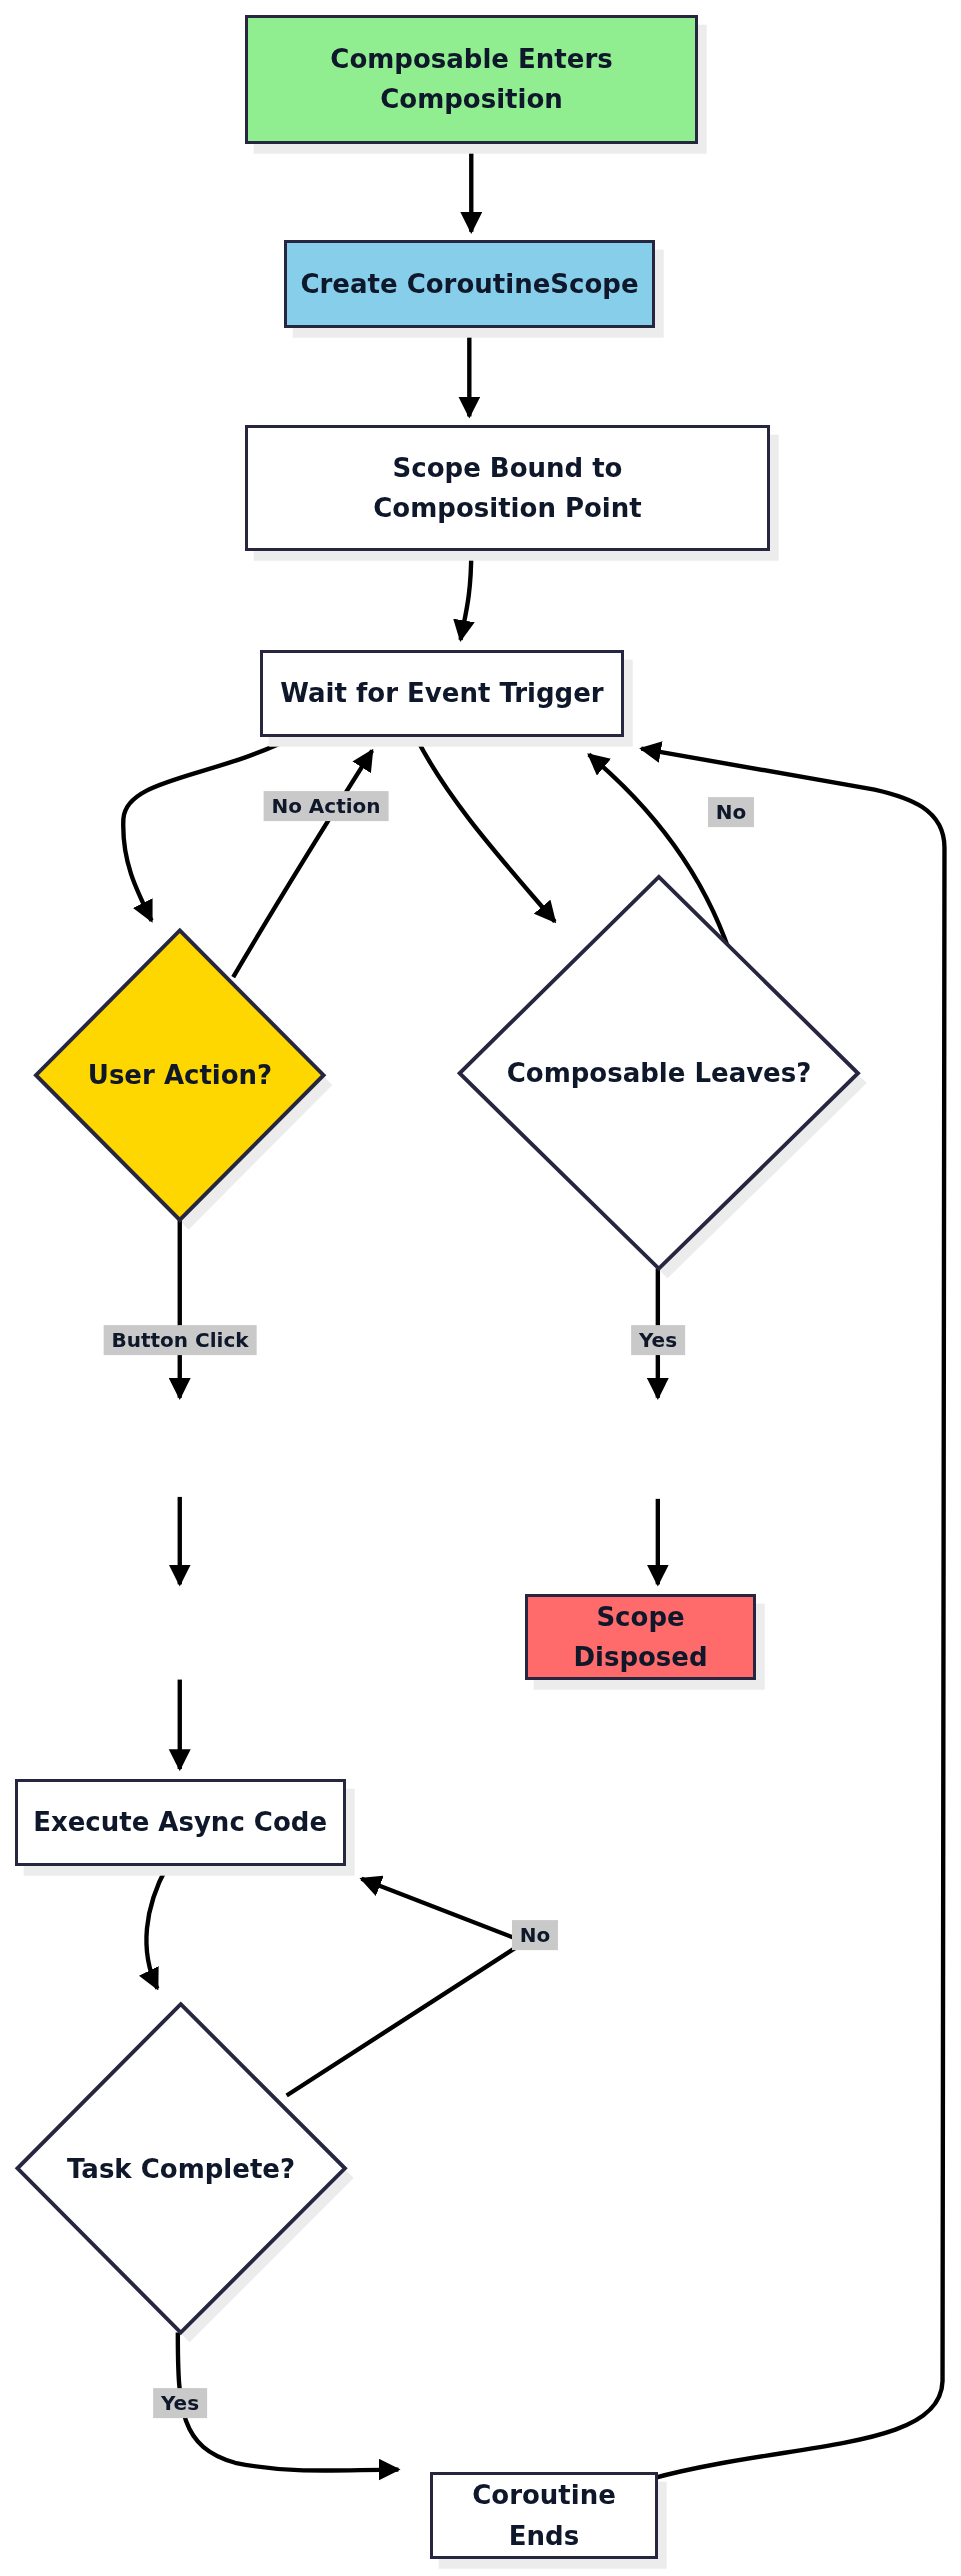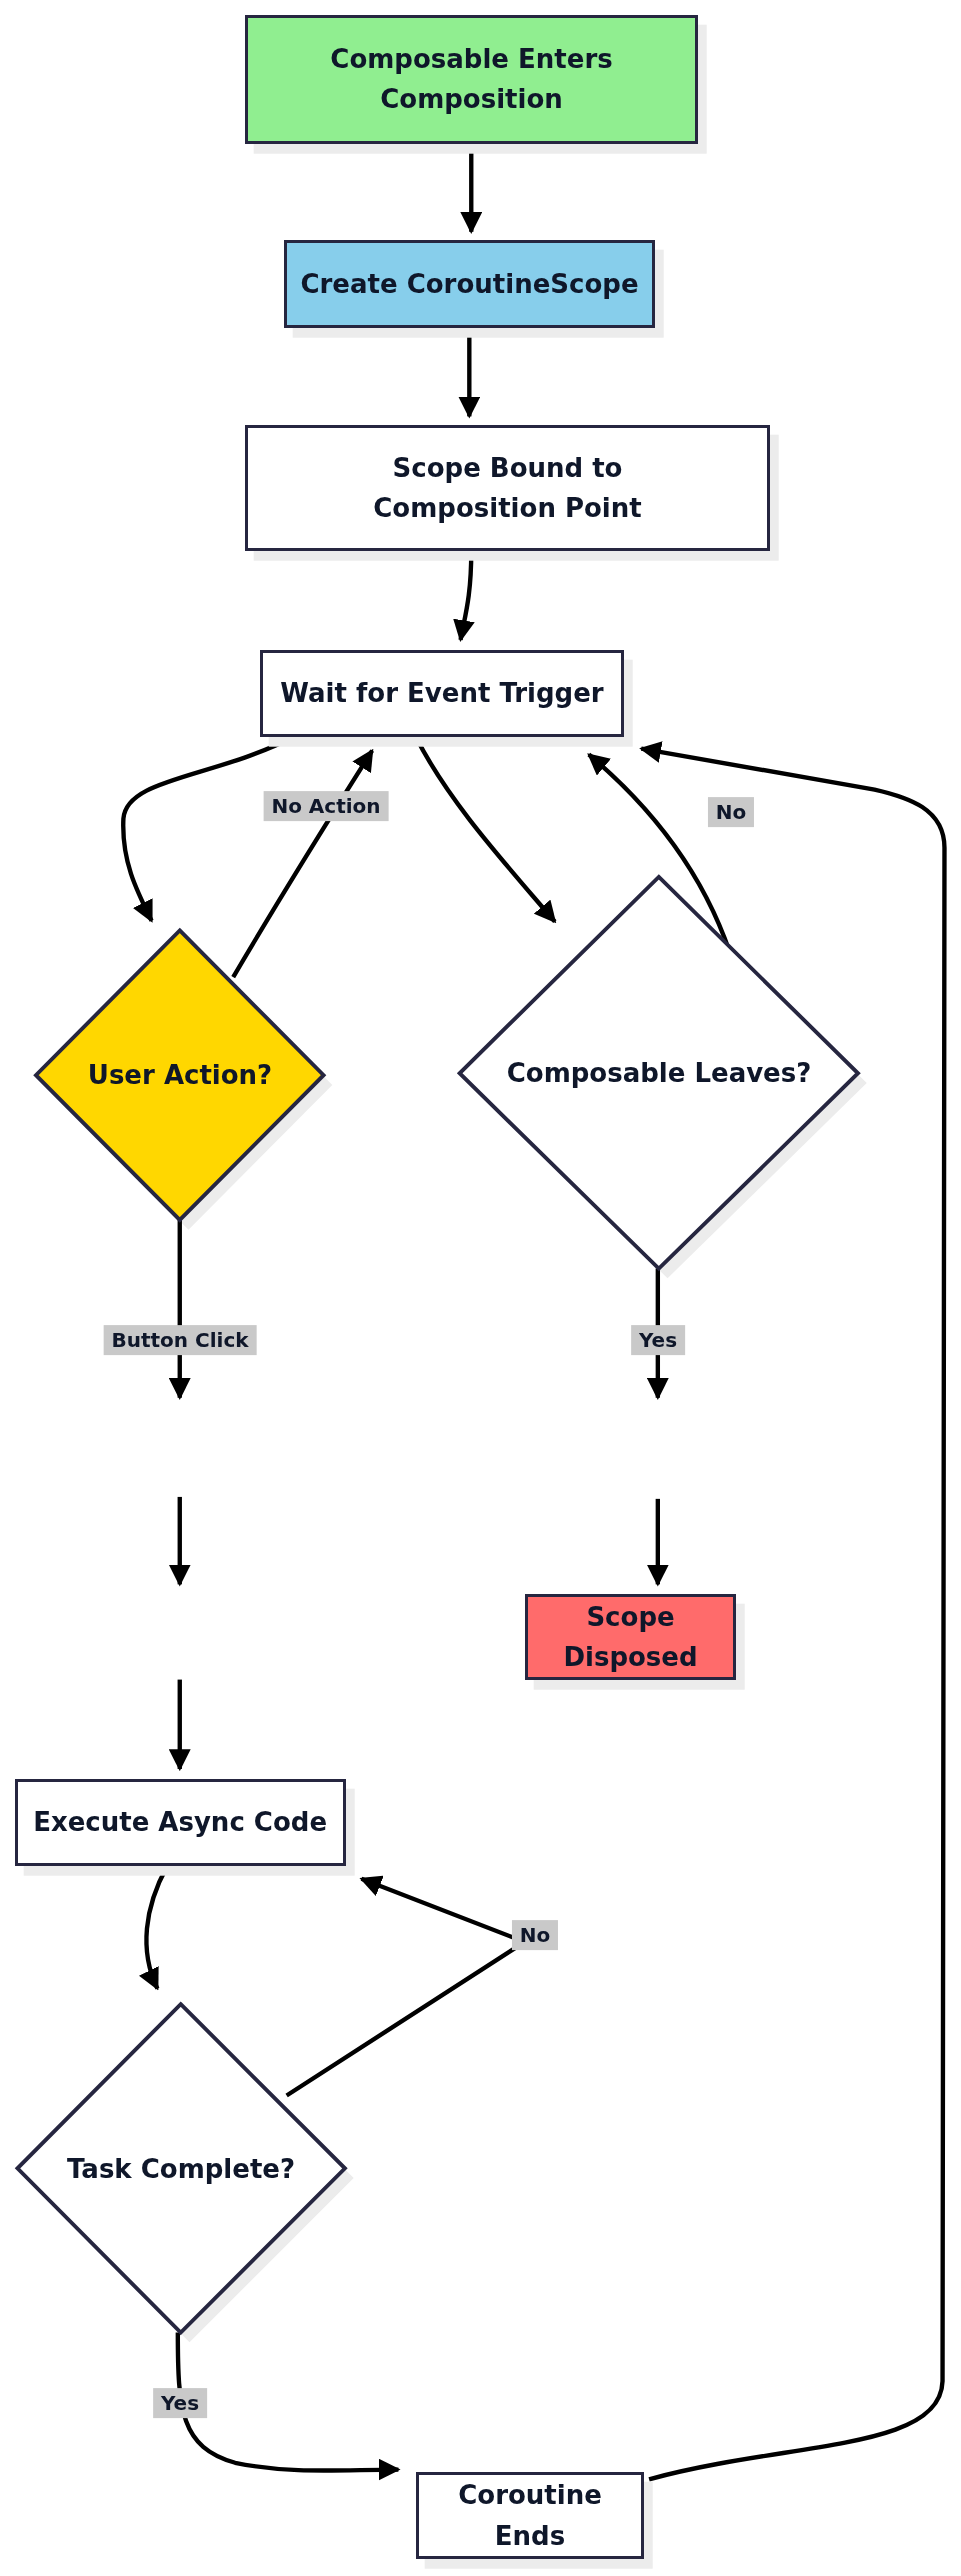--- a/index.html
+++ b/index.html
@@ -82,25 +82,25 @@
 
   <div class="node" style="left: 284px; top: 240px; width: 371px; height: 88px; background: rgb(135, 206, 235);">Create CoroutineScope</div>
 
   <div class="node" style="left: 245px; top: 425px; width: 525px; height: 126px; padding: 0px 87px; background: rgb(255, 255, 255);">Scope Bound to Composition Point</div>
 
   <div class="node" style="left: 260px; top: 650px; width: 364px; height: 87px; background: rgb(255, 255, 255);">Wait for Event Trigger</div>
 
 
 
 
-  <div class="node" style="left: 525px; top: 1594px; width: 211px; height: 86px; background: rgb(255, 107, 107);">Scope Disposed</div>
+  <div class="node" style="left: 525px; top: 1594px; width: 231px; height: 86px; background: rgb(255, 107, 107);">Scope Disposed</div>
 
   <div class="node" style="left: 14.6px; top: 1779px; width: 331px; height: 87px; background: rgb(255, 255, 255);">Execute Async Code</div>
 
-  <div class="node" style="left: 416px; top: 2472px; width: 228px; height: 87px; background: rgb(255, 255, 255);">Coroutine Ends</div>
+  <div class="node" style="left: 430px; top: 2472px; width: 228px; height: 87px; background: rgb(255, 255, 255);">Coroutine Ends</div>
 
   <div class="diamond-label" style="left:180px;top:1075px;">User Action?</div>
   <div class="diamond-label" style="left:659px;top:1073px;">Composable Leaves?</div>
   <div class="diamond-label" style="left:181px;top:2169px;">Task Complete?</div>
 
   <div class="edge-label" style="left:326px;top:806px;">No Action</div>
   <div class="edge-label" style="left:731px;top:812px;">No</div>
   <div class="edge-label" style="left:180px;top:1340px;">Button Click</div>
   <div class="edge-label" style="left:658px;top:1340px;">Yes</div>
   <div class="edge-label" style="left:535px;top:1935px;">No</div>

